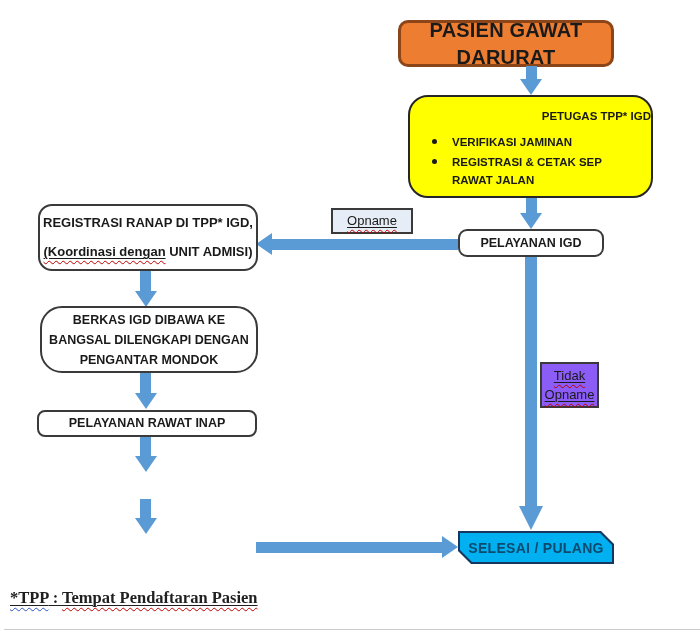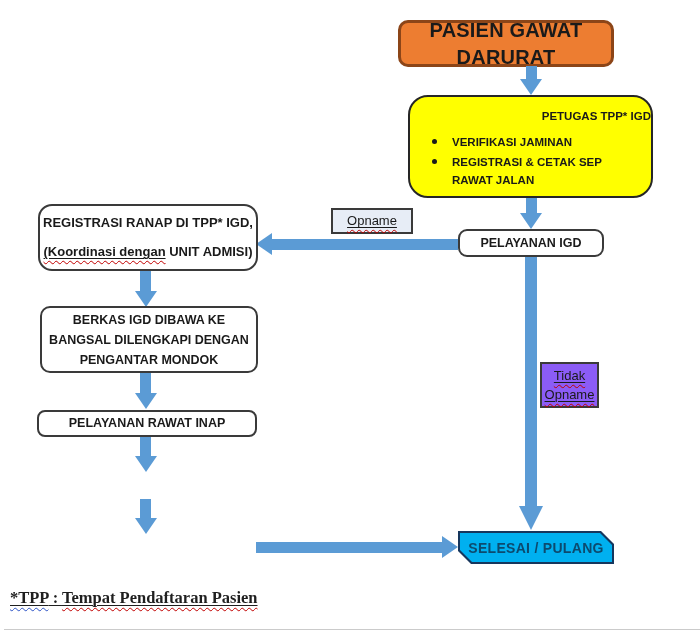--- a/index.html
+++ b/index.html
@@ -31,21 +31,21 @@
   .petugas-item { display:flex; font-size:11.5px; margin-bottom:3px; }
   .bullet-dot { width:5px; height:5px; border-radius:50%; background:#1a1a1a; margin:5px 15px 0 0; flex:0 0 auto; }
   .petugas-item .btext { width:185px; line-height:1.5; }
 
   
   .white-box { background:#ffffff; border:2px solid #3a3a3a; }
   .pelayanan-igd-box { left:458px; top:229px; width:146px; height:28px; border-radius:9px; font-size:12.5px; }
   .registrasi-box { left:38px; top:204px; width:220px; height:67px; border-radius:14px; font-size:13px; flex-direction:column; }
   .registrasi-box .rline { white-space:nowrap; }
   .registrasi-box .rline + .rline { margin-top:11px; }
-  .berkas-box { left:40px; top:306px; width:218px; height:67px; border-radius:10px; font-size:12.5px; padding:0 7px; line-height:1.6; }
+  .berkas-box { left:40px; top:306px; width:218px; height:67px; border-radius:22px; font-size:12.5px; padding:0 7px; line-height:1.6; }
   .pelayanan-ranap-box { left:37px; top:410px; width:220px; height:27px; border-radius:8px; font-size:12.5px; }
   .pengurusan-box { left:37px; top:535px; width:219px; height:27px; border-radius:8px; font-size:12.5px; }
 
   
   .admisi-box {
     left:25px; top:471px; width:247px; height:28px;
     background:#92D050; border:2px solid #4f7d2a; border-radius:7px;
     font-size:13px; white-space:nowrap;
   }
 

